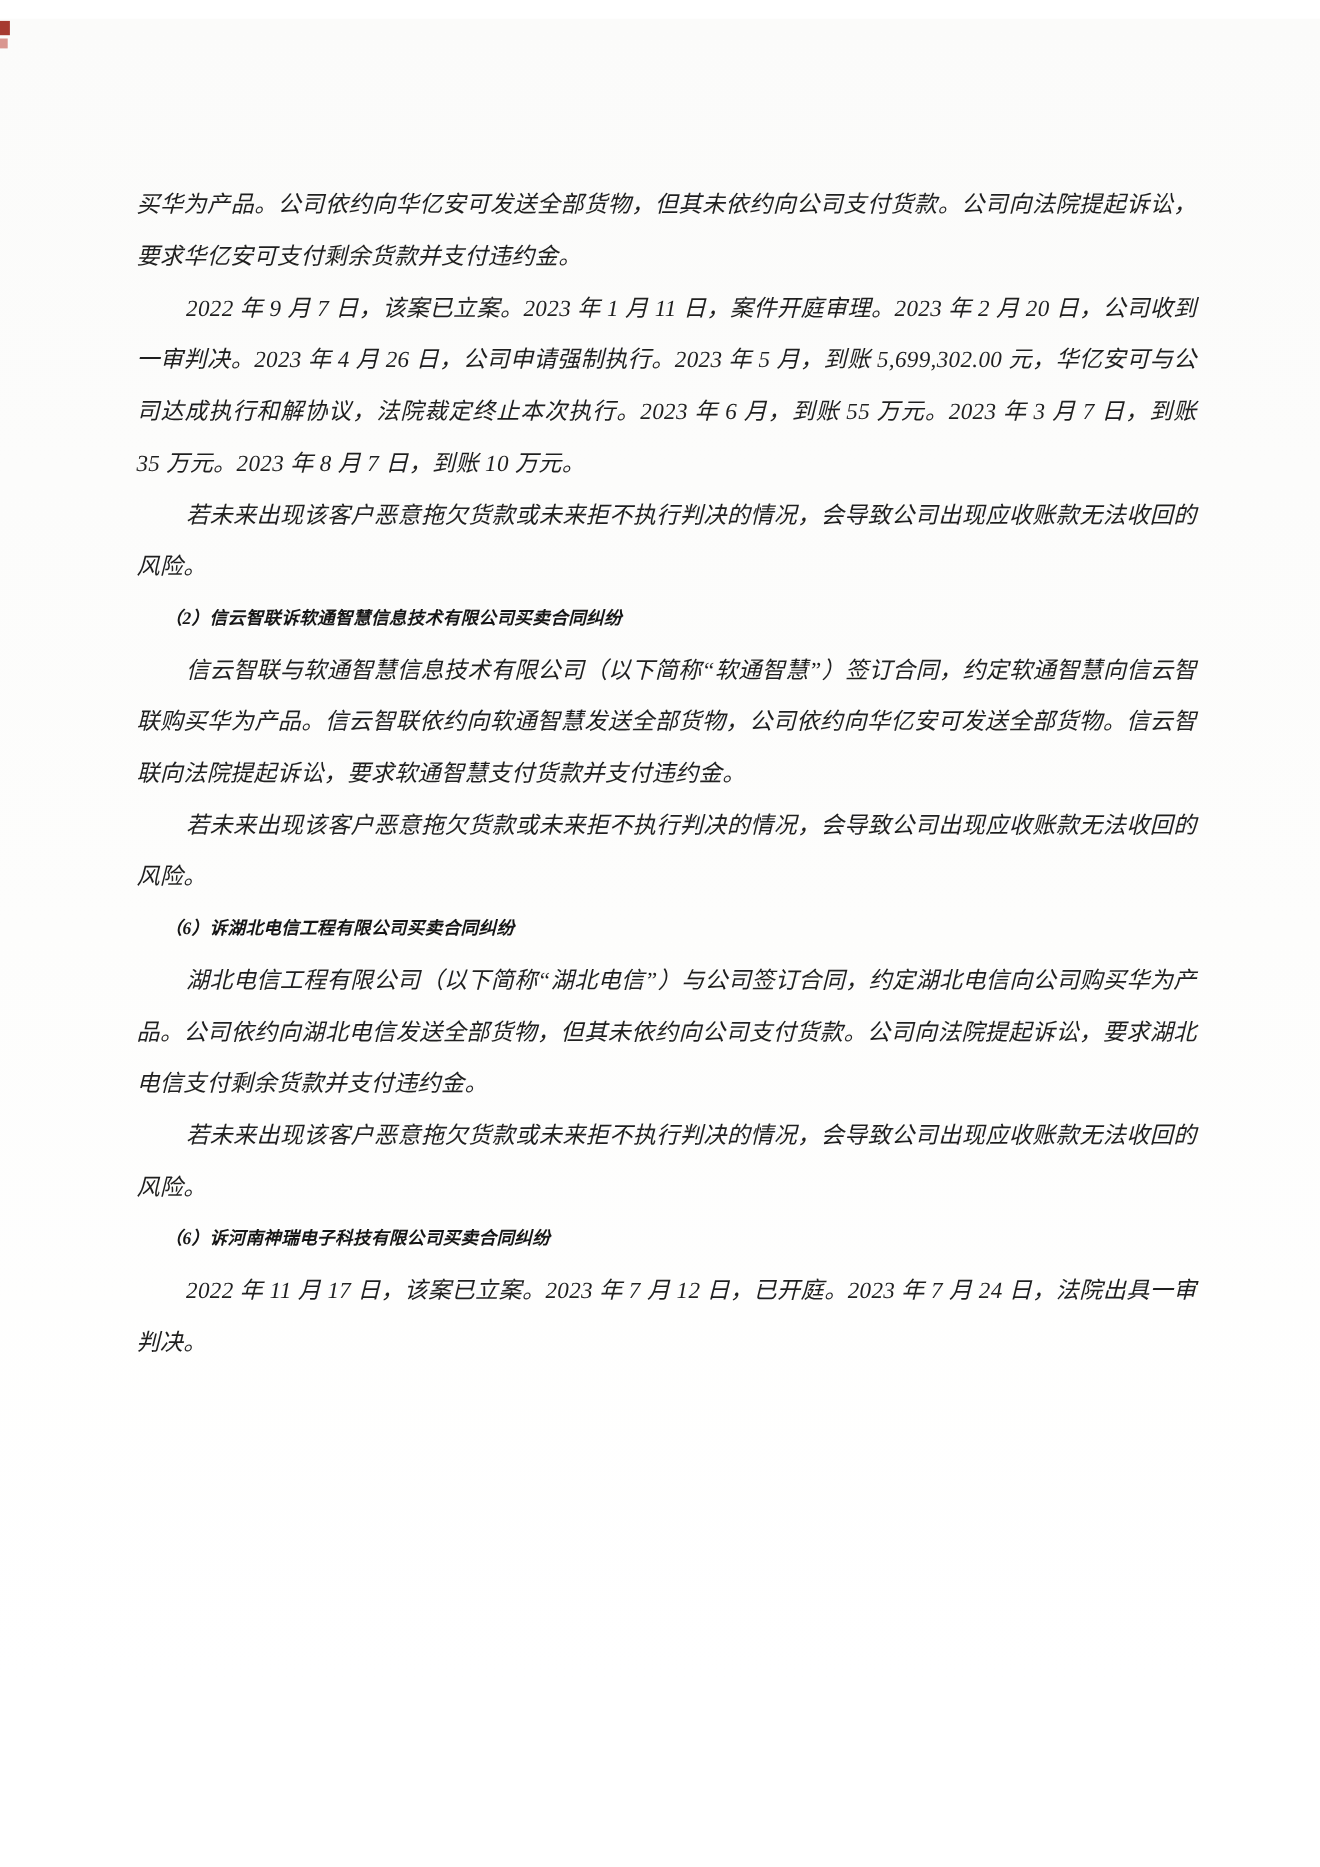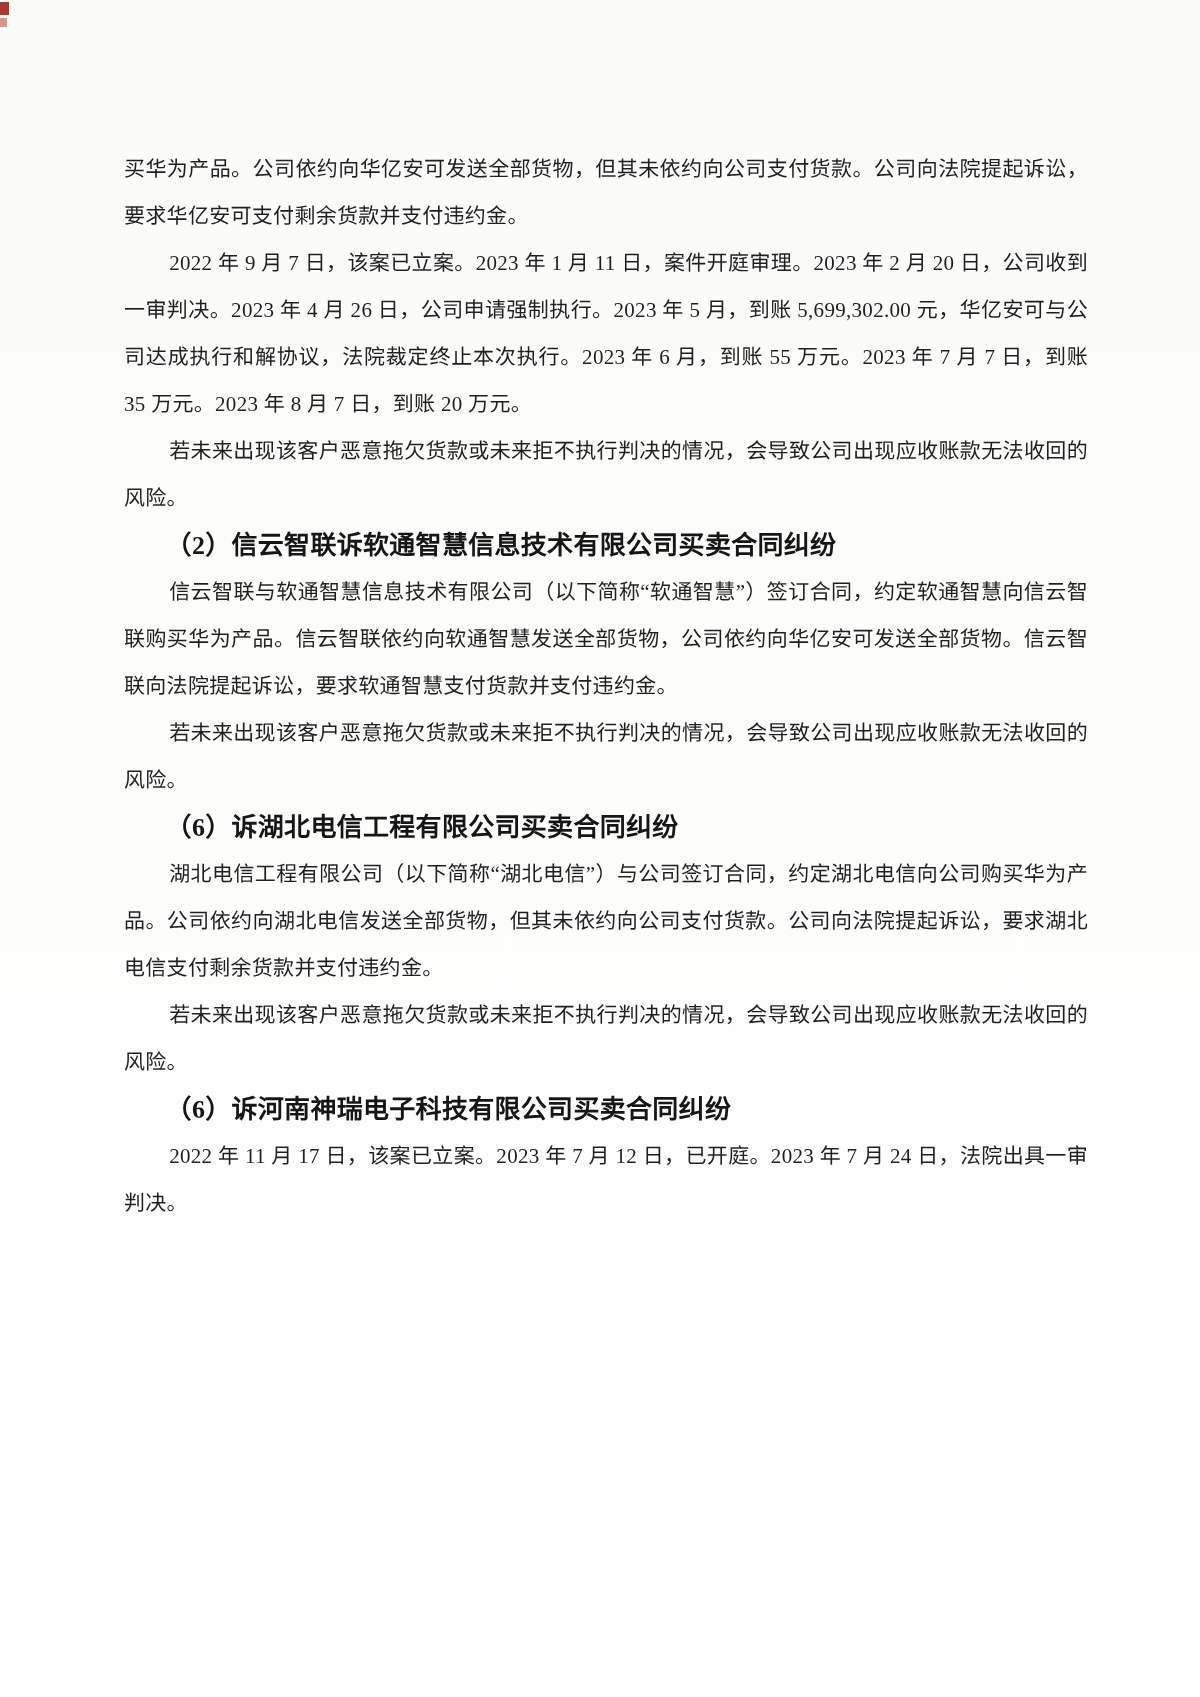--- a/index.html
+++ b/index.html
@@ -4,25 +4,26 @@
 <style>
   html, body {
     margin: 0;
     padding: 0;
     background: #ffffff;
   }
   .page {
     position: relative;
     width: 1200px;
     height: 1511px;
-    margin: 0 auto;
+    margin: 17px auto;
     background: linear-gradient(180deg, #fbfbfa 0%, #fdfdfc 55%, #ffffff 100%);
     overflow: hidden;
     font-family: "Liberation Serif", "DejaVu Serif", serif;
     color: #1f1f1f;
+    font-style: italic;
   }
   .red-mark {
     position: absolute;
     left: 0;
     top: 2px;
     width: 10px;
     height: 46px;
   }
   .red-mark .seg-a {
     position: absolute;
@@ -53,37 +54,37 @@
   .para {
     text-indent: 2.15em;
     font-weight: 400;
   }
   .para.no-indent {
     text-indent: 0;
   }
   .heading {
     text-indent: 1.6em;
     font-weight: 700;
-    font-size: 26px;
+    font-size: 16px;
     color: #161616;
   }
 </style>
 </head>
 <body>
 
 <div class="page">
 
   <div class="red-mark">
     <div class="seg-a"></div>
     <div class="seg-b"></div>
   </div>
 
   <div class="content">
     <p class="para no-indent">买华为产品。公司依约向华亿安可发送全部货物，但其未依约向公司支付货款。公司向法院提起诉讼，要求华亿安可支付剩余货款并支付违约金。</p>
-    <p class="para">2022 年 9 月 7 日，该案已立案。2023 年 1 月 11 日，案件开庭审理。2023 年 2 月 20 日，公司收到一审判决。2023 年 4 月 26 日，公司申请强制执行。2023 年 5 月，到账 5,699,302.00 元，华亿安可与公司达成执行和解协议，法院裁定终止本次执行。2023 年 6 月，到账 55 万元。2023 年 7 月 7 日，到账 35 万元。2023 年 8 月 7 日，到账 20 万元。</p>
+    <p class="para">2022 年 9 月 7 日，该案已立案。2023 年 1 月 11 日，案件开庭审理。2023 年 2 月 20 日，公司收到一审判决。2023 年 4 月 26 日，公司申请强制执行。2023 年 5 月，到账 5,699,302.00 元，华亿安可与公司达成执行和解协议，法院裁定终止本次执行。2023 年 6 月，到账 55 万元。2023 年 3 月 7 日，到账 35 万元。2023 年 8 月 7 日，到账 10 万元。</p>
     <p class="para">若未来出现该客户恶意拖欠货款或未来拒不执行判决的情况，会导致公司出现应收账款无法收回的风险。</p>
     <h3 class="heading">（2）信云智联诉软通智慧信息技术有限公司买卖合同纠纷</h3>
     <p class="para">信云智联与软通智慧信息技术有限公司（以下简称“软通智慧”）签订合同，约定软通智慧向信云智联购买华为产品。信云智联依约向软通智慧发送全部货物，公司依约向华亿安可发送全部货物。信云智联向法院提起诉讼，要求软通智慧支付货款并支付违约金。</p>
     <p class="para">若未来出现该客户恶意拖欠货款或未来拒不执行判决的情况，会导致公司出现应收账款无法收回的风险。</p>
     <h3 class="heading">（6）诉湖北电信工程有限公司买卖合同纠纷</h3>
     <p class="para">湖北电信工程有限公司（以下简称“湖北电信”）与公司签订合同，约定湖北电信向公司购买华为产品。公司依约向湖北电信发送全部货物，但其未依约向公司支付货款。公司向法院提起诉讼，要求湖北电信支付剩余货款并支付违约金。</p>
     <p class="para">若未来出现该客户恶意拖欠货款或未来拒不执行判决的情况，会导致公司出现应收账款无法收回的风险。</p>
     <h3 class="heading">（6）诉河南神瑞电子科技有限公司买卖合同纠纷</h3>
     <p class="para">2022 年 11 月 17 日，该案已立案。2023 年 7 月 12 日，已开庭。2023 年 7 月 24 日，法院出具一审判决。</p>
   </div>

